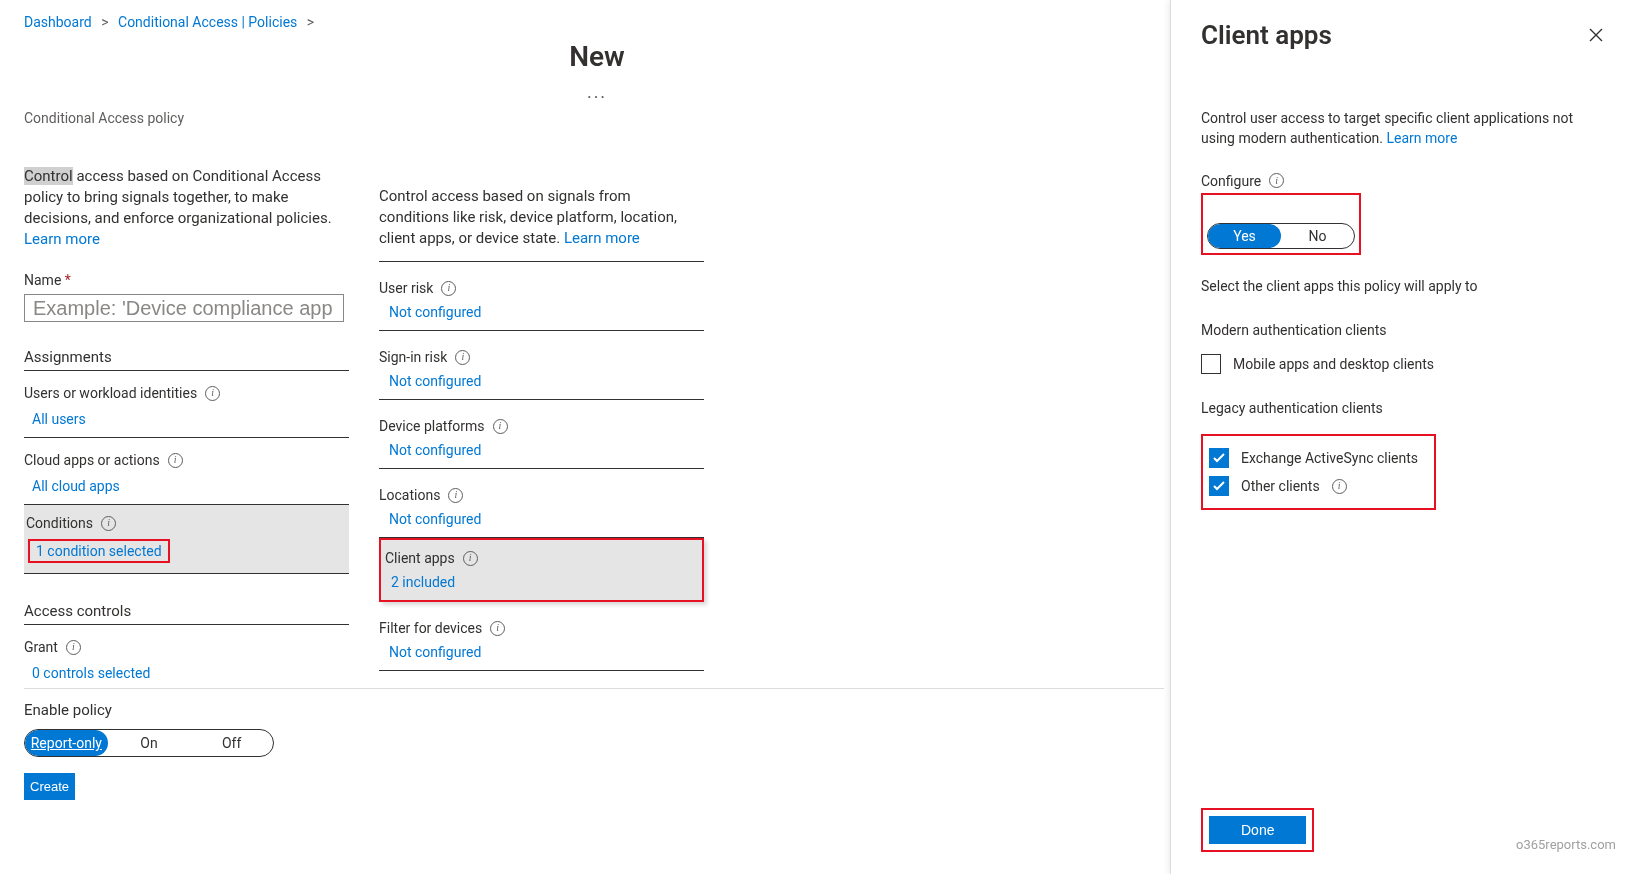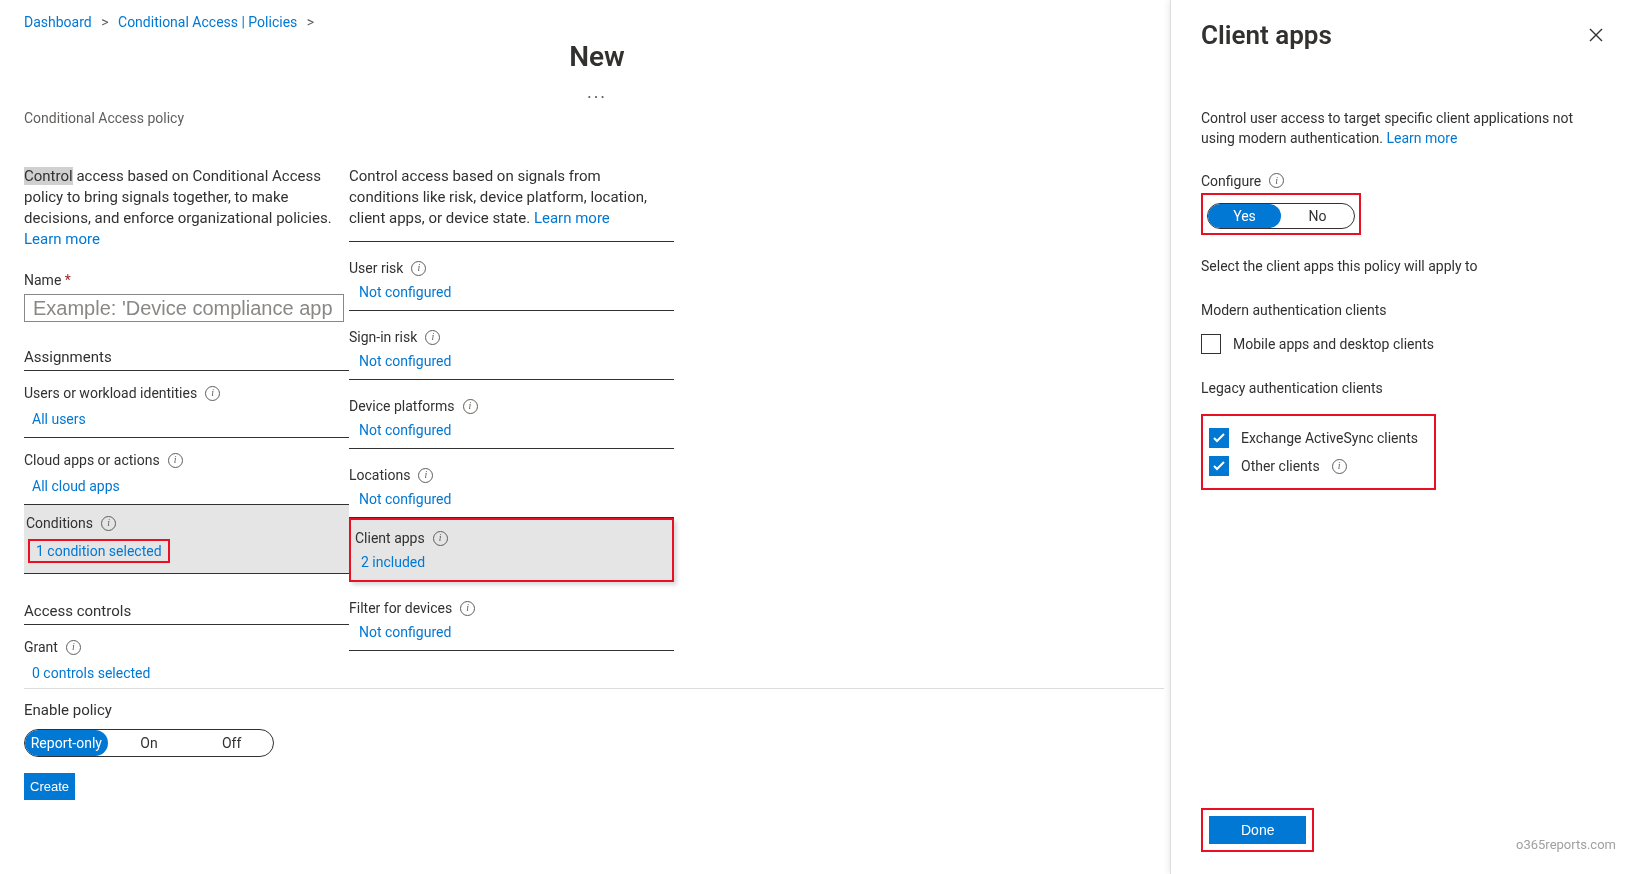--- a/index.html
+++ b/index.html
@@ -30,21 +30,21 @@
   }
   .breadcrumb .sep { color: #605e5c; margin: 0 6px; }
 
   
   .title-row { display:flex; align-items:center; gap:14px; margin-top:10px;flex-direction:column; }
   .title { font-size: 28px; font-weight:600; color:#323130; }
   .dots { font-size:18px; color:#605e5c; cursor:pointer; letter-spacing:2px; }
   .subtitle { font-size:14px; color:#605e5c; margin-top:2px; }
 
   
-  .columns { display:flex; margin-top:40px; }
+  .columns { display:flex; gap:30px; margin-top:40px;align-items:center; }
   .col-left { width: 325px; }
   .col-right { width: 325px; }
 
   .intro { font-size:15px; color:#323130; margin-bottom:6px; line-height:1.4; }
   .intro .hl { background:#d0d0d0; }
   .learn-more { color:#0078d4; }
 
   .field-label { font-size:14px; color:#323130; margin-top:22px; }
   .req { color:#a4262c; }
   .text-input {
@@ -106,21 +106,21 @@
   .tri-toggle {
     display:inline-flex; align-items:center;
     border:1px solid #323130; border-radius:24px;
     height:28px; overflow:hidden; width:250px;
   }
   .tri-opt {
     flex:1; text-align:center; font-size:14px; color:#323130;
     cursor:pointer; line-height:26px;
   }
   .tri-opt.active {
-    background:#0078d4; color:#fff; border-radius:24px;
+    background:#0078d4; color:#fff; border-radius:24px;text-decoration:underline;
   }
 
   .btn-primary {
     margin-top:16px; background:#0078d4; color:#fff; border:none;
     padding:6px 6px; font-size:13px; cursor:pointer;
   }
 
   
   .side-panel {
     position:absolute; right:0; top:0; width:468px; height:874px;
@@ -135,21 +135,21 @@
     display:flex; align-items:center; justify-content:center;
   }
   .panel-desc-wrap { margin-top:58px; }
   .panel-desc { font-size:14px; color:#323130; line-height:1.45; }
 
   .config-row { margin-top:24px; display:flex; align-items:center; gap:8px; }
 
   .yn-toggle {
     display:inline-flex; align-items:center;
     border:1px solid #323130; border-radius:24px;
-    height:26px; overflow:hidden; width:148px; margin-top:4px;
+    height:26px; overflow:hidden; width:148px; margin-top:24px;
   }
   .yn-opt {
     flex:1; text-align:center; line-height:24px; font-size:14px; cursor:pointer;
   }
   .yn-opt.active { background:#0078d4; color:#fff; border-radius:24px; }
 
   .panel-sub { font-size:14px; margin-top:22px; line-height:1.4; }
   .group-head { font-size:14px; color:#323130; margin-top:26px; margin-bottom:12px; }
 
   .chk-row { display:flex; align-items:center; gap:12px; margin:16px 0; }

